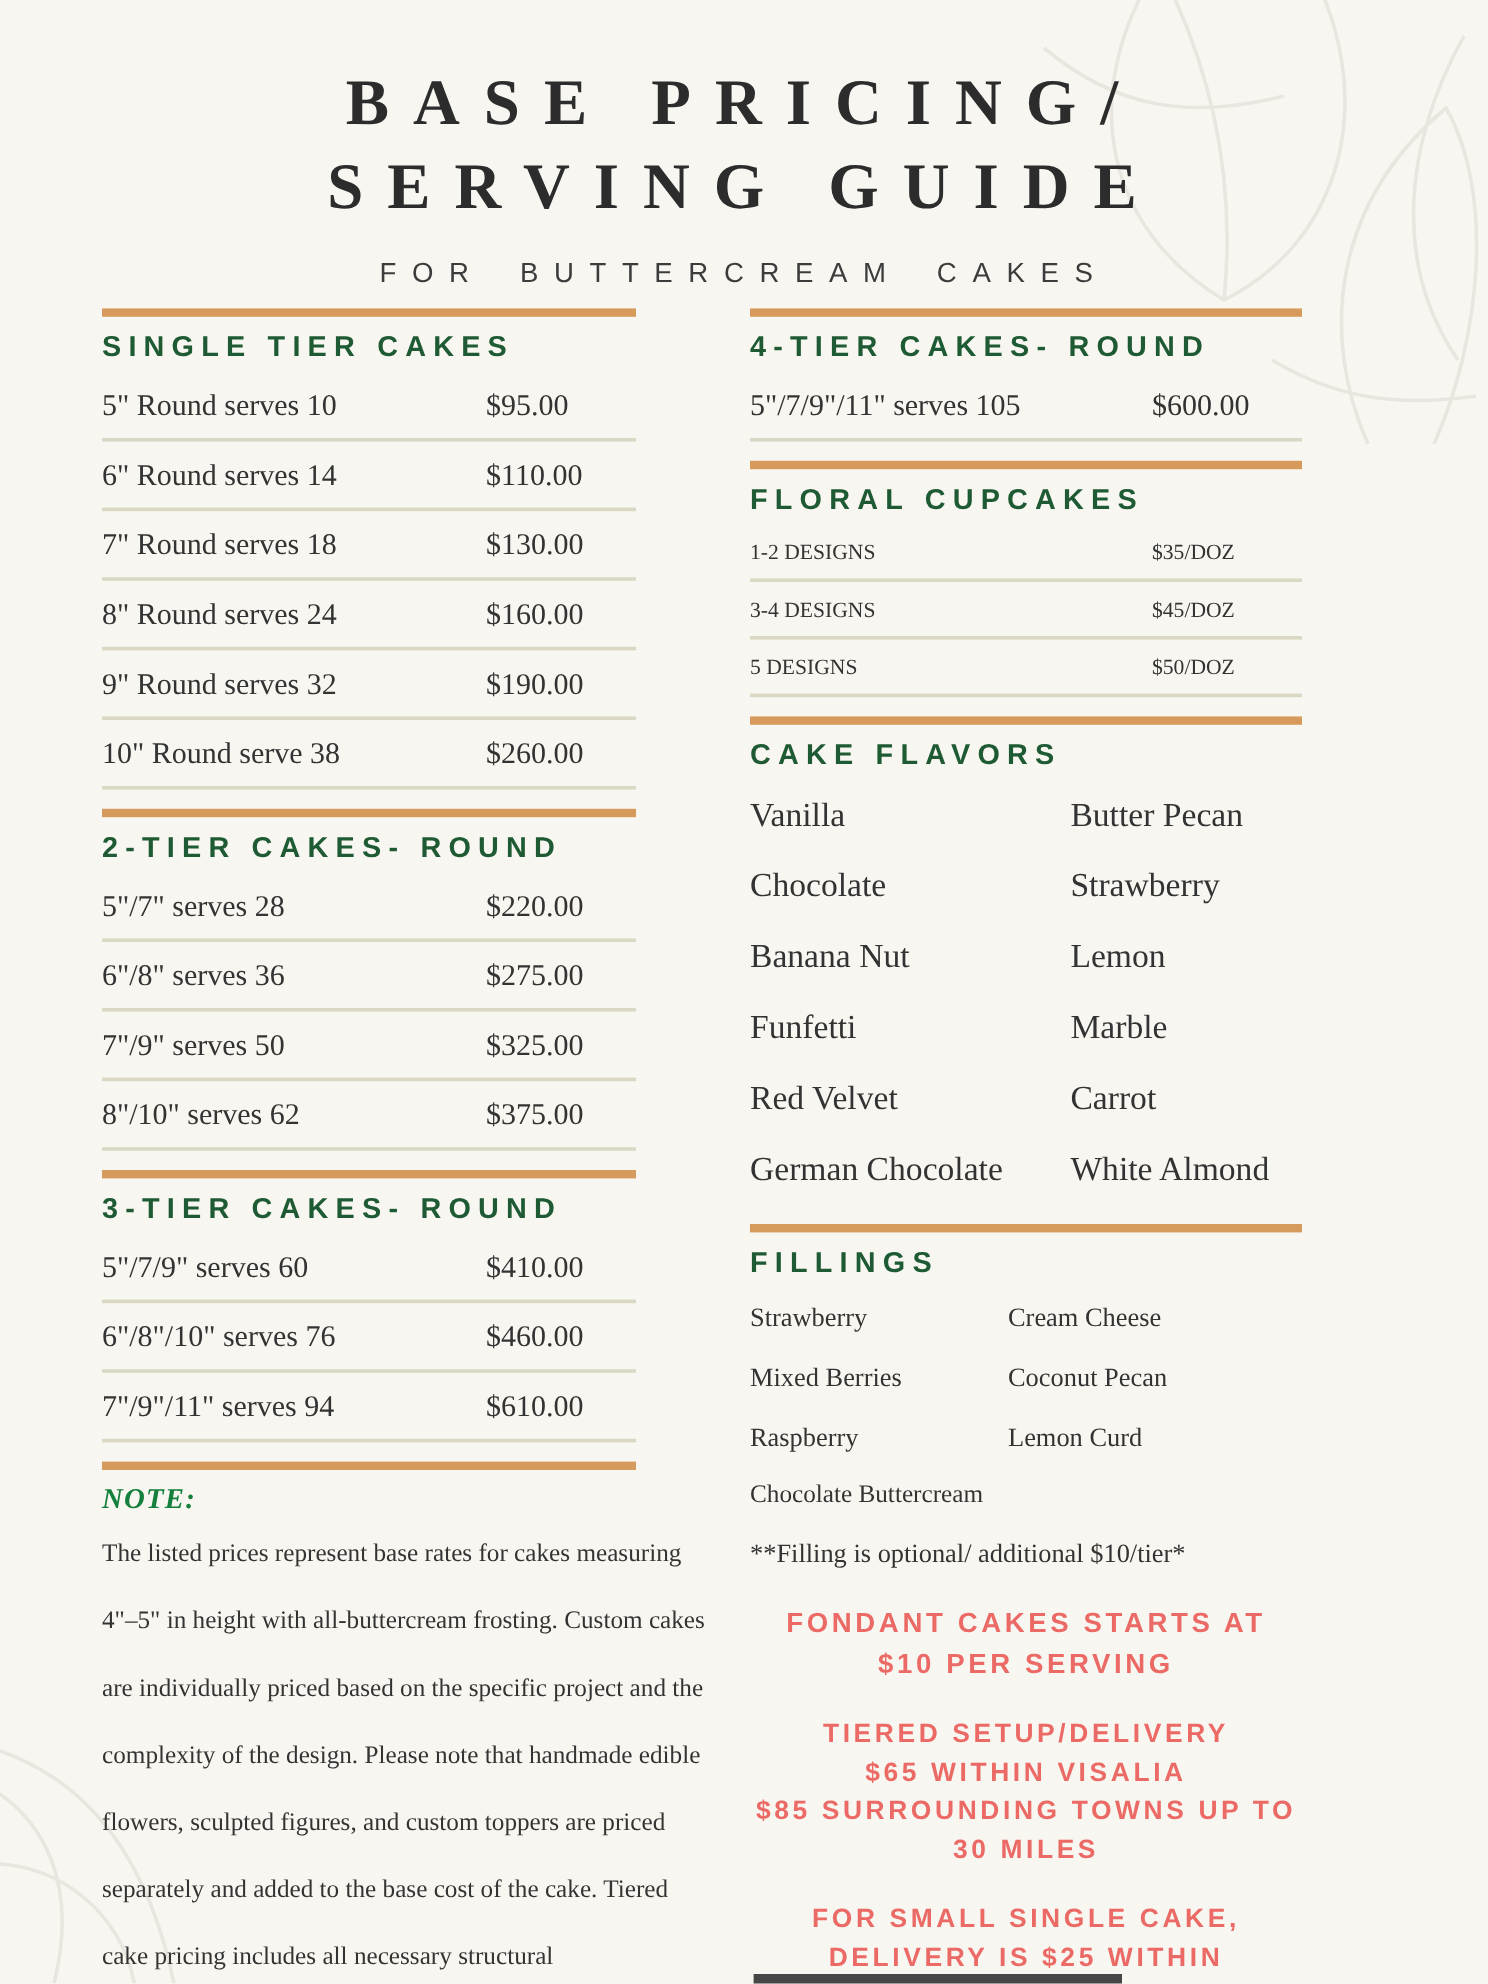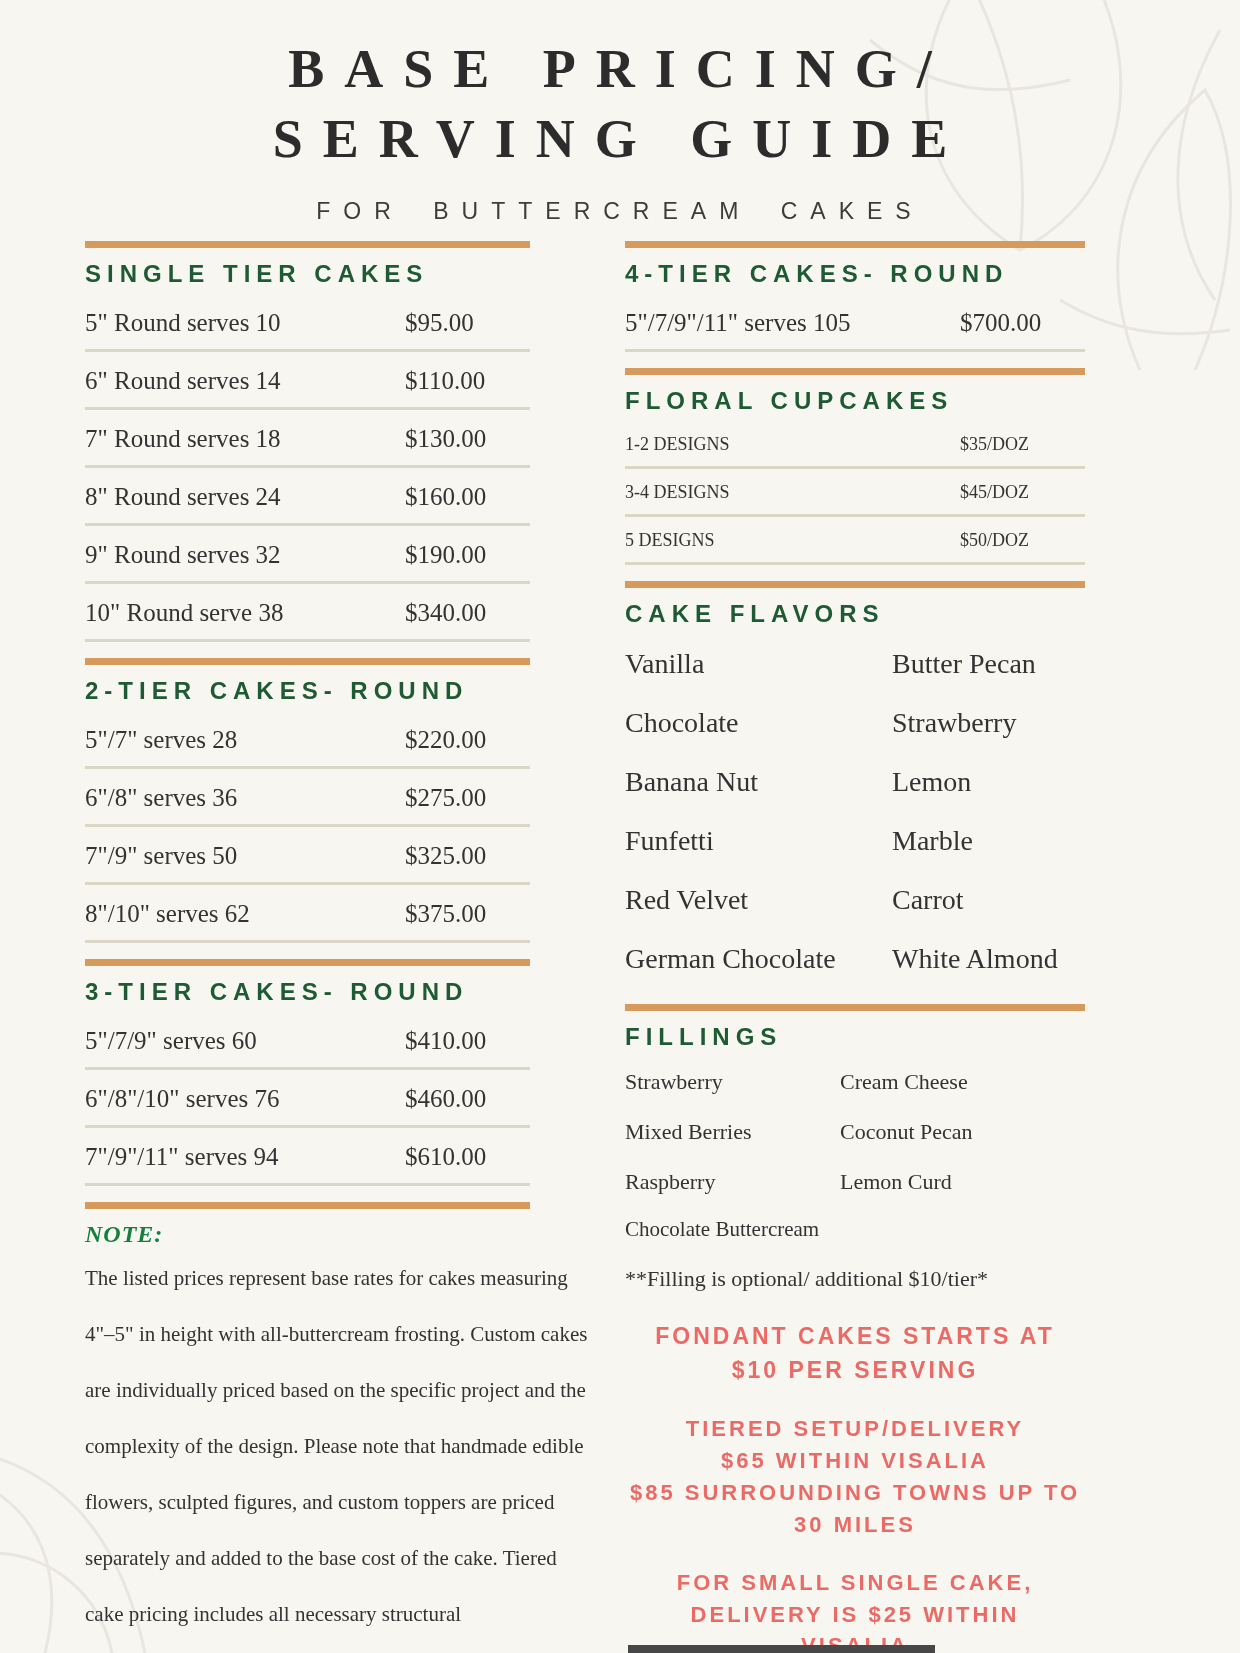--- a/index.html
+++ b/index.html
@@ -9,21 +9,21 @@
     font-family: "Liberation Serif", serif;
     color: #3a3a3a;
     position: relative;
   }
   .page { position: relative; width: 1240px; height: 1653px; overflow: hidden; }
   .deco { position: absolute; z-index: 0; }
   .deco-top { top: 0; right: 0; }
   .deco-bottom { bottom: 0; left: 0; }
   .content { position: relative; z-index: 1; }
 
-  .header { text-align: center; padding-top: 34px; }
+  .header { text-align: center; padding-top: 50px; }
   .title {
     font-family: "Liberation Serif", serif;
     font-weight: 700; font-size: 54px; line-height: 1.3;
     letter-spacing: 20px; color: #2c2c2c; margin: 0;
   }
   .subtitle {
     margin-top: 24px;
     font-family: "Liberation Sans", sans-serif;
     font-size: 23px; letter-spacing: 13px; word-spacing: 10px;
     color: #3c3c3c;
@@ -144,21 +144,21 @@
           <div class="price-row">
             <span class="item">8" Round serves 24</span>
             <span class="price">$160.00</span>
           </div>
           <div class="price-row">
             <span class="item">9" Round serves 32</span>
             <span class="price">$190.00</span>
           </div>
           <div class="price-row">
             <span class="item">10" Round serve 38</span>
-            <span class="price">$340.00</span>
+            <span class="price">$260.00</span>
           </div>
         </div>
 
         <div class="accent-bar mt"></div>
         <h2 class="section-title">2-TIER CAKES- ROUND</h2>
 
         <div>
           <div class="price-row">
             <span class="item">5"/7" serves 28</span>
             <span class="price">$220.00</span>
@@ -202,21 +202,21 @@
       </div>
 
       <div class="col-right">
 
         <div class="accent-bar"></div>
         <h2 class="section-title">4-TIER CAKES- ROUND</h2>
 
         <div>
           <div class="price-row">
             <span class="item">5"/7/9"/11" serves 105</span>
-            <span class="price">$700.00</span>
+            <span class="price">$600.00</span>
           </div>
         </div>
 
         <div class="accent-bar mt"></div>
         <h2 class="section-title">FLORAL CUPCAKES</h2>
 
         <div class="small-rows">
           <div class="price-row">
             <span class="item">1-2 DESIGNS</span>
             <span class="price">$35/DOZ</span>

